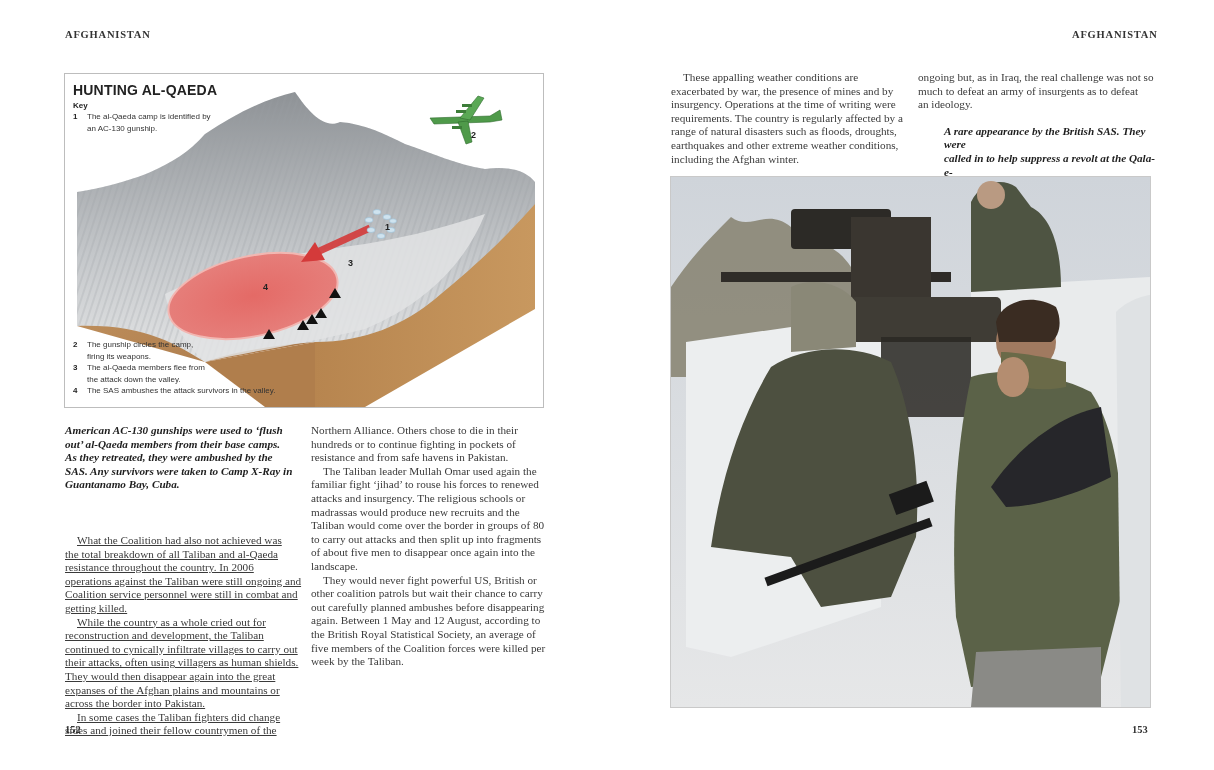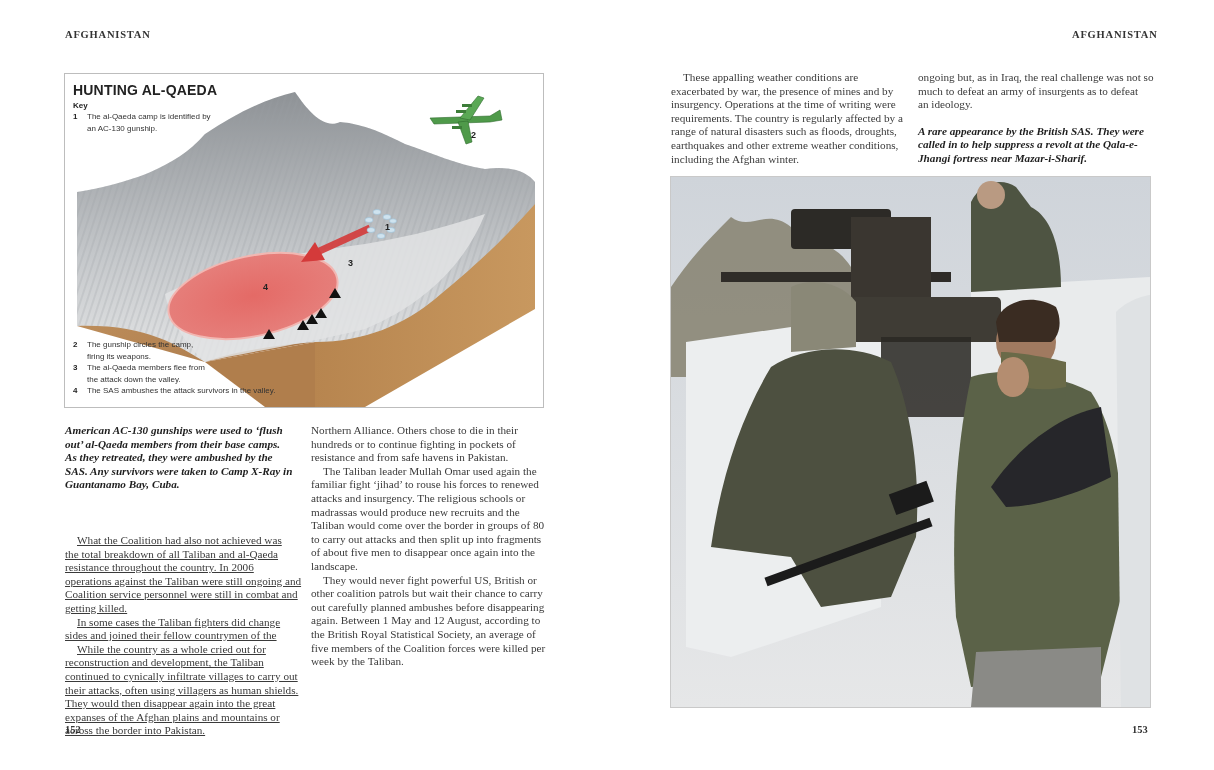--- a/index.html
+++ b/index.html
@@ -160,31 +160,31 @@
 <div class="col" style="left:65px; top:534px; width:240px;text-decoration:underline;">
   <div>
     <div style="padding-left:12px">What the Coalition had also not achieved was</div>
     <div>the total breakdown of all Taliban and al-Qaeda</div>
     <div>resistance throughout the country. In 2006</div>
     <div>operations against the Taliban were still ongoing and</div>
     <div>Coalition service personnel were still in combat and</div>
     <div>getting killed.</div>
   </div>
   <div>
-    <div style="padding-left:12px">In some cases the Taliban fighters did change</div>
-    <div>sides and joined their fellow countrymen of the</div>
-  </div>
-  <div>
     <div style="padding-left:12px">While the country as a whole cried out for</div>
     <div>reconstruction and development, the Taliban</div>
     <div>continued to cynically infiltrate villages to carry out</div>
     <div>their attacks, often using villagers as human shields.</div>
     <div>They would then disappear again into the great</div>
     <div>expanses of the Afghan plains and mountains or</div>
     <div>across the border into Pakistan.</div>
+  </div>
+  <div>
+    <div style="padding-left:12px">In some cases the Taliban fighters did change</div>
+    <div>sides and joined their fellow countrymen of the</div>
   </div>
 </div>
 
 <div class="col" style="left:311px; top:424px; width:240px;">
   <div>
     <div>Northern Alliance. Others chose to die in their</div>
     <div>hundreds or to continue fighting in pockets of</div>
     <div>resistance and from safe havens in Pakistan.</div>
   </div>
   <div>
@@ -225,21 +225,21 @@
     <div>including the Afghan winter.</div>
   </div>
 </div>
 
 <div class="col" style="left:918px; top:71px; width:240px;">
   <div>
     <div>ongoing but, as in Iraq, the real challenge was not so</div>
     <div>much to defeat an army of insurgents as to defeat</div>
     <div>an ideology.</div>
   </div>
-  <div class="caption" style="margin-top:13px;">
+  <div class="caption" style="margin-top:13px;margin-left:26px;">
     <div>A rare appearance by the British SAS. They were</div>
     <div>called in to help suppress a revolt at the Qala-e-</div>
     <div>Jhangi fortress near Mazar-i-Sharif.</div>
   </div>
 </div>
 
 <div class="photo">
   <svg width="479" height="530" viewBox="0 0 479 530">
     <defs>
       <linearGradient id="sky" x1="0" y1="0" x2="0" y2="1">

